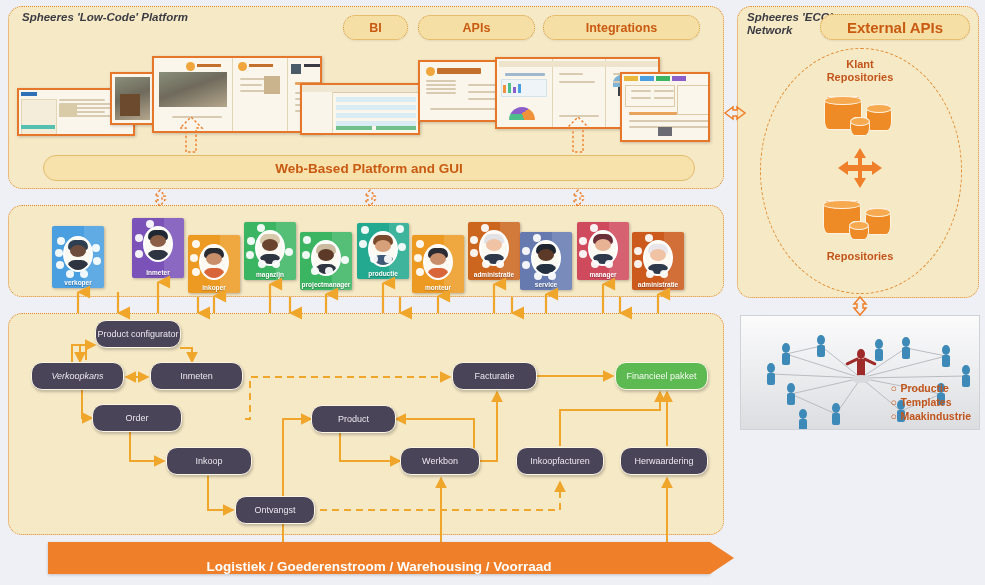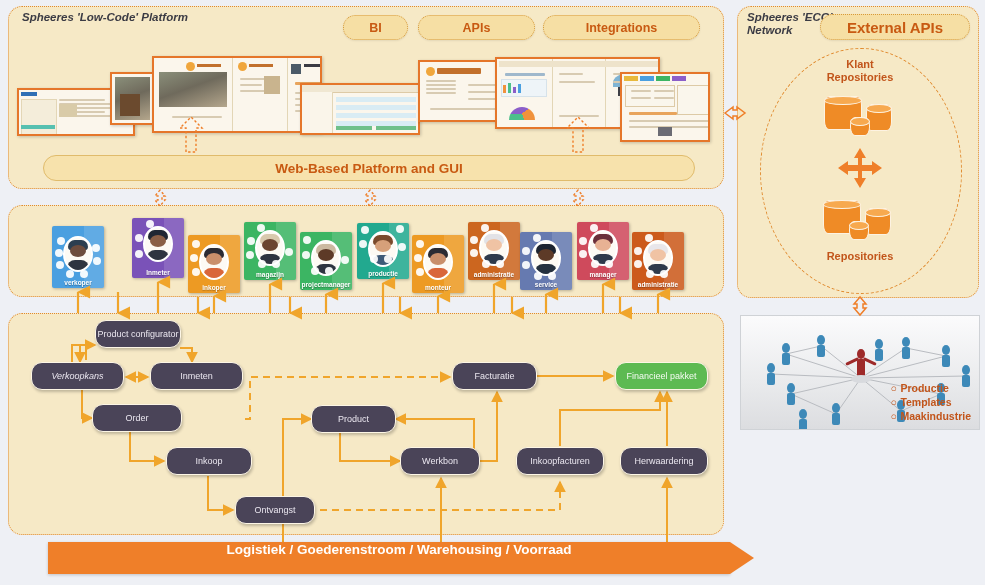--- a/index.html
+++ b/index.html
@@ -120,24 +120,23 @@
   }
   .pbox.green{background:#5dba52;color:#f3fbf0;}
 
   
   .lay{position:absolute;left:0;top:0;width:985px;height:585px;pointer-events:none;}
 
   
   .banner{
     position:absolute;
     background:#ef7f29;
-    display:flex;align-items:flex-start;justify-content:center;
+    display:flex;align-items:flex-end;justify-content:center;
     color:#fff;font-weight:bold;font-size:13.5px;
     box-shadow:0 1px 3px rgba(0,0,0,.2);
-    padding-left:20px;
   }
   .banner .tip{
     position:absolute;right:-24px;top:0;width:0;height:0;
     border-top:16px solid transparent;border-bottom:16px solid transparent;
     border-left:24px solid #ef7f29;
   }
 
   
   .ecocircle{
     position:absolute;border:1.6px dashed #e08a2e;border-radius:50%;

